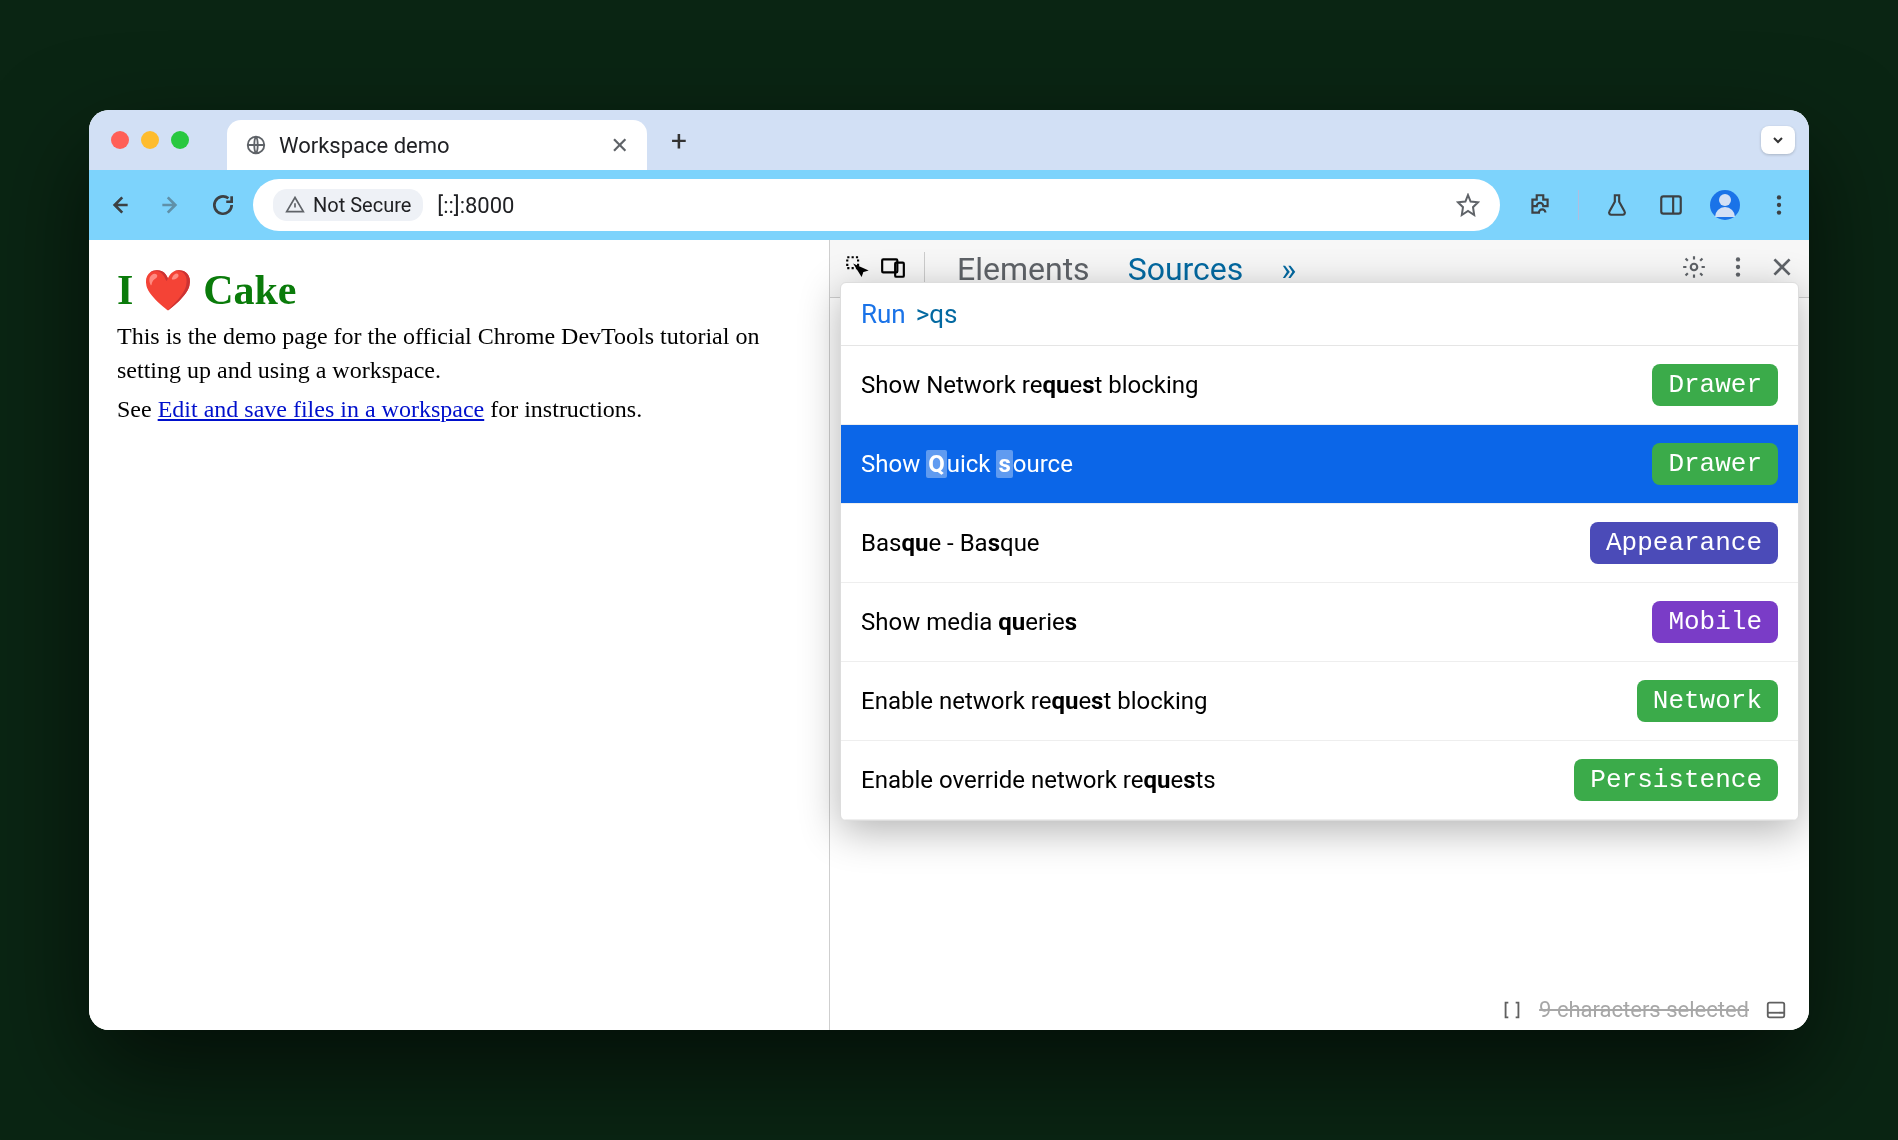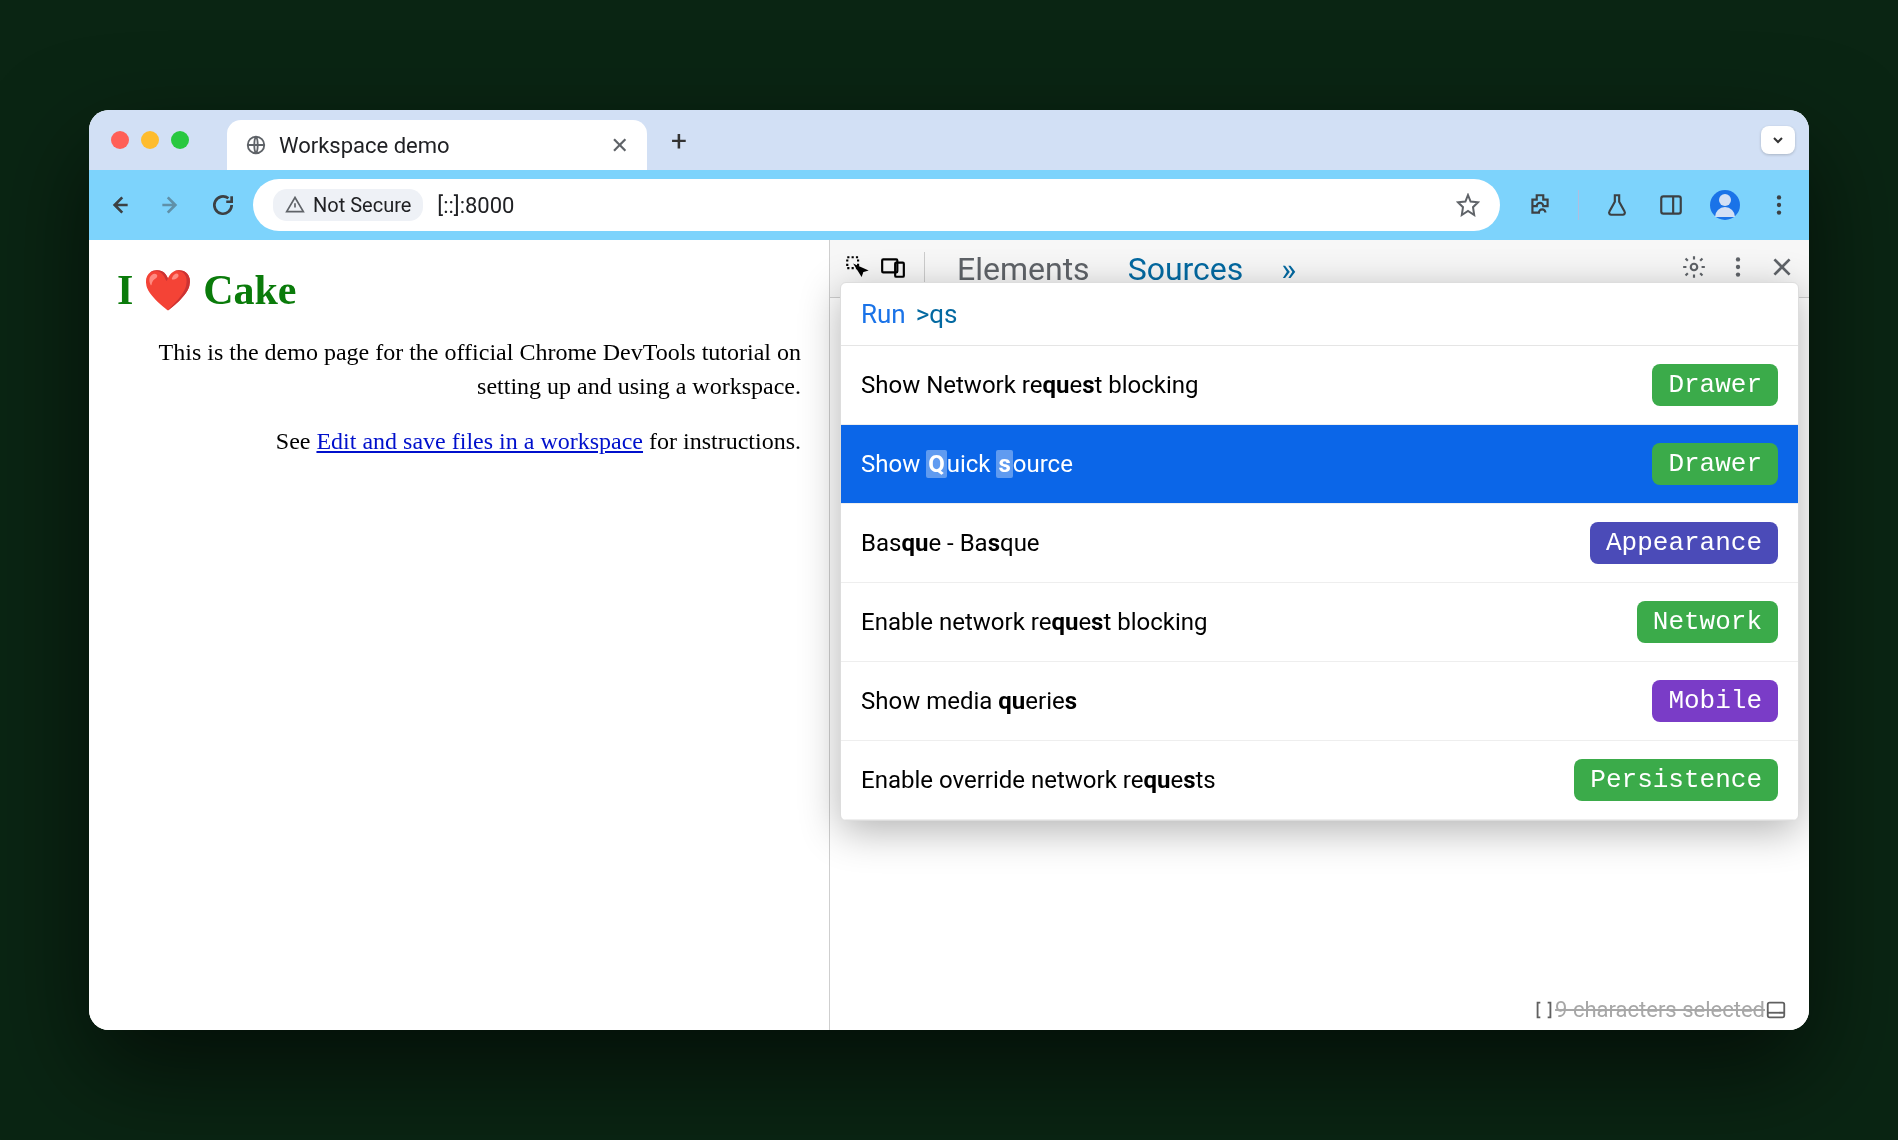--- a/index.html
+++ b/index.html
@@ -50,21 +50,21 @@
 .omni-right { margin-left:auto; display:flex; gap:18px; color:#5f6368;}
 .toolbar-right { display:flex; gap:10px; align-items:center; margin-left:10px;}
 .sep { width:1px; height:30px; background:#b0bde0; margin:0 6px;}
 .avatar { width:30px; height:30px; border-radius:50%; background:#1a73e8; position:relative;}
 .avatar::before{content:"";position:absolute;top:4px;left:9px;width:12px;height:12px;border-radius:50%;background:#d2e0f5;}
 .avatar::after{content:"";position:absolute;bottom:3px;left:5px;width:20px;height:10px;border-radius:10px 10px 0 0;background:#d2e0f5;}
 .content { flex:1; display:flex; background:#fff; overflow:hidden;}
 .page { width: 740px; padding: 26px 28px; font-family: "Times New Roman", serif; color:#000; }
 .page h1 { font-size: 42px; color:#0a7b0a; font-weight:bold; display:flex; align-items:center; gap:10px;}
 .heart { color:#e60000; font-size:40px; }
-.page p { font-size:24px; line-height:1.4; margin-top:22px;text-align:right;}
+.page p { font-size:24px; line-height:1.4; margin-top:6px;}
 .page a { color:#0010cc; text-decoration:underline;}
 .devtools { flex:1; border-left:1px solid #cfcfcf; display:flex; flex-direction:column; position:relative;}
 .dt-tabs { height:58px; display:flex; align-items:center; gap:10px; padding:0 14px; border-bottom:1px solid #d0d0d0; background:#f7f7f7;}
 .dt-tab { font-size:32px; color:#5f6368; padding:0 14px; }
 .dt-tab.active { color:#0369a1; }
 .dt-tabs .right { margin-left:auto; display:flex; gap:18px; align-items:center; color:#5f6368;}
 .dt-icon svg{width:26px;height:26px;}
 .cmdmenu {
   position:absolute; top:42px; left:10px; right:10px;
   background:#fff; border-radius:6px; box-shadow:0 10px 40px rgba(0,0,0,.3);
@@ -72,21 +72,21 @@
 }
 .cmd-input { display:flex; align-items:center; gap:10px; padding:16px 20px; font-size:26px; border-bottom:1px solid #e5e5e5;}
 .cmd-input .runlbl { color:#1a73e8; }
 .cmd-input .query { color:#0369a1; }
 .cmd-item { display:flex; align-items:center; justify-content:space-between; padding:18px 20px; font-size:24px; border-bottom:1px solid #eee;}
 .cmd-item.sel { background:#0b66e8; color:#fff; }
 .cmd-item .hl { font-weight:700; }
 .cmd-item.sel .hl { background:rgba(255,255,255,.35); padding:0 2px; border-radius:2px;}
 .badge { color:#fff; font-size:26px; padding:6px 16px; border-radius:8px;font-family:Liberation Mono, monospace; }
 .badge.green{background:#3bab4a}.badge.indigo{background:#4b4bb8}.badge.purple{background:#7a3cc7}
-.footer { position:absolute; bottom:8px; right:22px; display:flex; align-items:center; color:#606060; font-size:22px;}
+.footer { position:absolute; bottom:8px; right:22px; display:flex; gap:16px; align-items:center; color:#606060; font-size:22px;}
 .brk { width:22px;height:22px;}
 </style>
 </head>
 <body>
 
 <div class="window">
   <div class="titlebar">
     <div class="traffic">
       <div class="tl r"></div>
       <div class="tl y"></div>
@@ -226,26 +226,26 @@
             </div>
             <div class="cmd-item sel">
               <span>Show <span class="hl">Q</span>uick <span class="hl">s</span>ource</span>
               <span class="badge green">Drawer</span>
             </div>
             <div class="cmd-item">
               <span>Bas<span class="hl">qu</span>e - Ba<span class="hl">s</span>que</span>
               <span class="badge indigo">Appearance</span>
             </div>
             <div class="cmd-item">
+              <span>Show media <span class="hl">qu</span>erie<span class="hl">s</span></span>
+              <span class="badge purple">Mobile</span>
+            </div>
+            <div class="cmd-item">
               <span>Enable network re<span class="hl">qu</span>e<span class="hl">s</span>t blocking</span>
               <span class="badge green">Network</span>
-            </div>
-            <div class="cmd-item">
-              <span>Show media <span class="hl">qu</span>erie<span class="hl">s</span></span>
-              <span class="badge purple">Mobile</span>
             </div>
             <div class="cmd-item">
               <span>Enable override network re<span class="hl">qu</span>e<span class="hl">s</span>ts</span>
               <span class="badge green">Persistence</span>
             </div>
           </div>
       </div>
 
       <div class="footer">
         <svg class="brk" viewBox="0 0 24 24" fill="none" stroke="currentColor" stroke-width="2">

